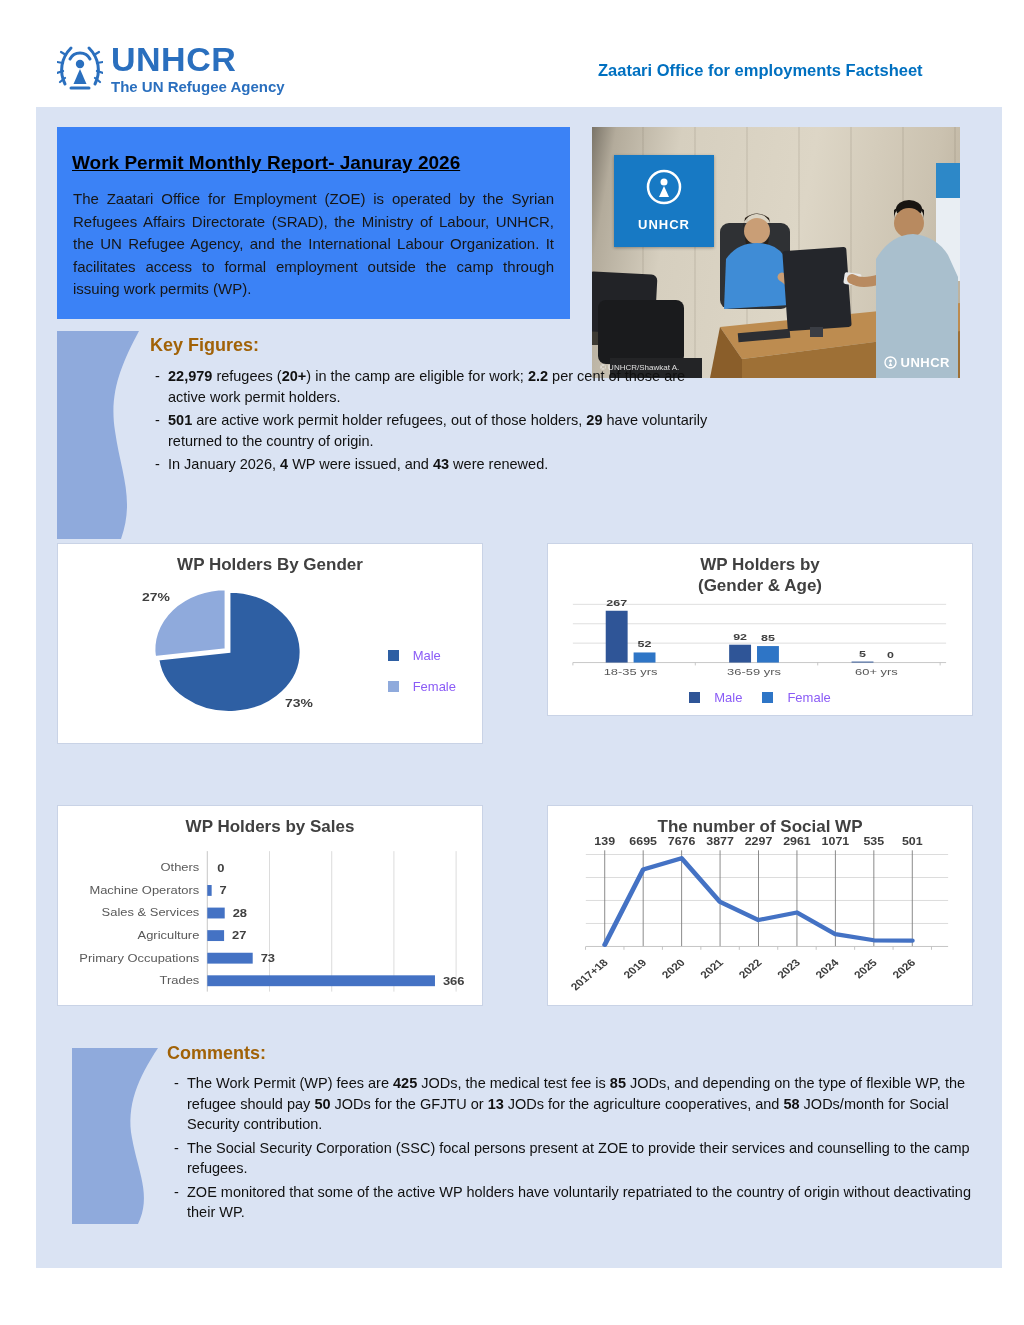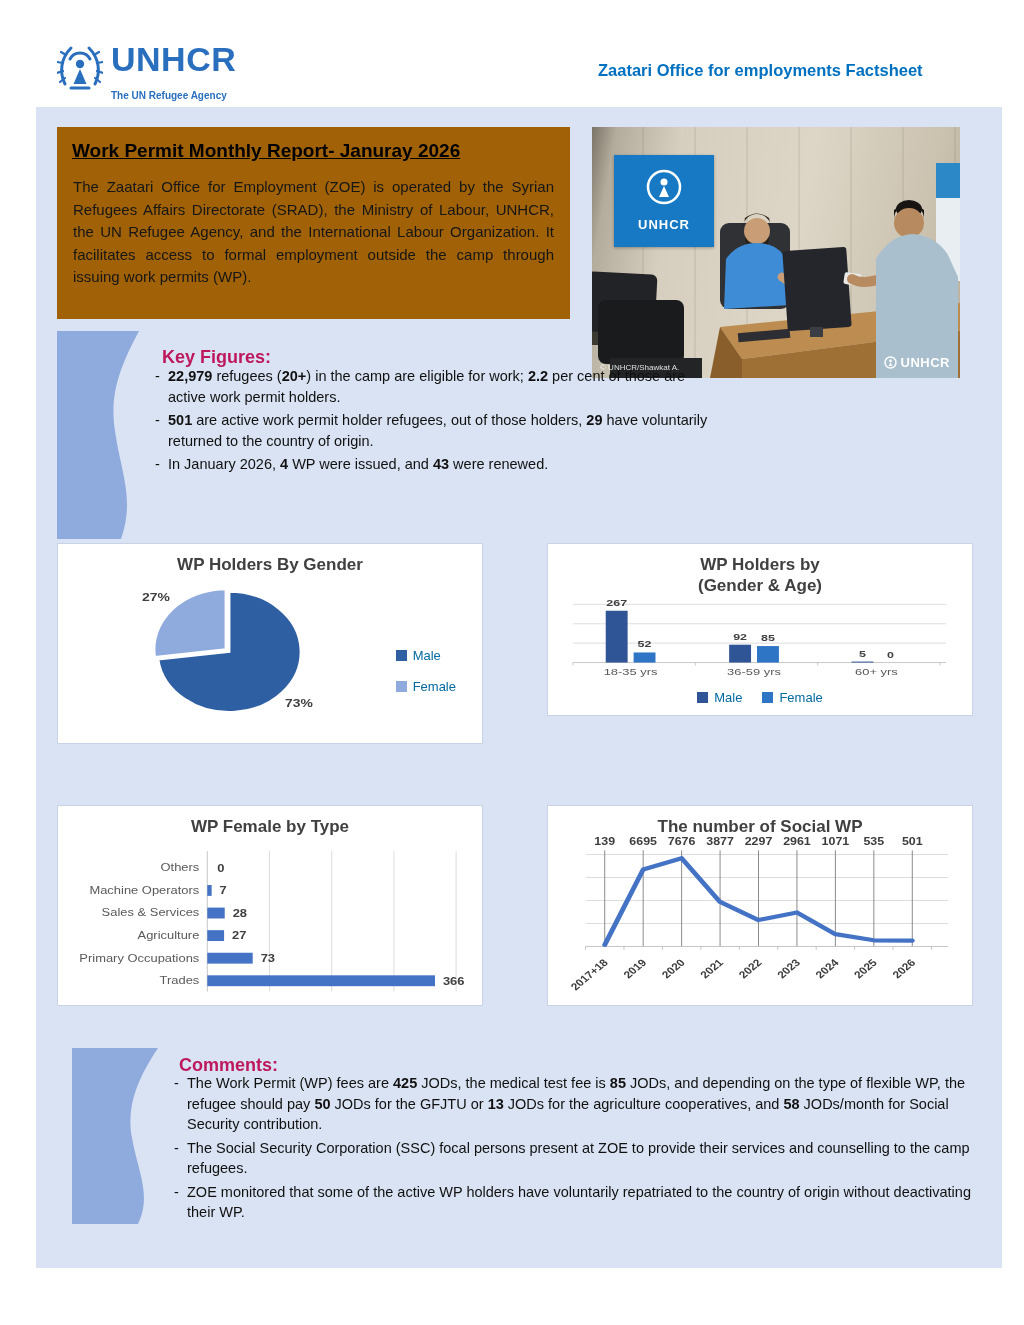--- a/index.html
+++ b/index.html
@@ -2,28 +2,28 @@
 <html><head>
 <meta charset="utf-8">
 <style>
   html,body{margin:0;padding:0;background:#fff}
   .page{position:relative;width:1024px;height:1325px;background:#fff;overflow:hidden;
         font-family:"Liberation Sans",sans-serif;color:#161616}
   
   .hdr-logo{position:absolute;left:57px;top:42px;display:flex;align-items:flex-start;gap:8px}
   .hdr-wordmark{line-height:1}
   .hdr-brand{font-size:34px;font-weight:bold;color:#2a6fbe;letter-spacing:.5px}
-  .hdr-tagline{font-size:10px;font-weight:bold;color:#2a6fbe;margin-top:15px}
+  .hdr-tagline{font-size:15px;font-weight:bold;color:#2a6fbe;margin-top:3px}
   .hdr-doc-title{position:absolute;left:598px;top:61px;width:352px;text-align:left;
                  font-size:16.5px;font-weight:bold;color:#0070c0}
   
   .canvas{position:absolute;left:36px;top:107px;width:966px;height:1161px;background:#dae3f3}
   
-  .intro-box{position:absolute;left:21px;top:20px;width:513px;height:192px;background:#a16207;
-             box-sizing:border-box;padding:11px 15px}
+  .intro-box{position:absolute;left:21px;top:20px;width:513px;height:192px;background:#3b82f6;
+             box-sizing:border-box;padding:23px 15px}
   .intro-title{font-size:19px;font-weight:bold;color:#000;text-decoration:underline;margin:2px 0 14px 0}
   .intro-body{font-size:15px;line-height:1.5;text-align:justify;color:#161616;margin:1px}
   
   .photo{position:absolute;left:556px;top:20px;width:368px;height:251px;overflow:hidden;
          background:linear-gradient(100deg,#7a7468 0,#b3ab9b 6%,#d6cfbf 22%,#ddd6c6 55%,#cbc2b0 85%,#b9ae9a 100%)}
   .photo::before{content:"";position:absolute;inset:0;
          background:repeating-linear-gradient(90deg,transparent 0 50px,rgba(92,82,66,.10) 50px 52px)}
   .ph-poster{position:absolute;left:22px;top:28px;width:100px;height:92px;background:#1779c4;
              box-shadow:0 1px 3px rgba(0,0,0,.3)}
   .ph-poster-text{position:absolute;left:0;right:0;top:62px;text-align:center;color:#fff;
@@ -35,33 +35,33 @@
                   border-radius:6px;transform:rotate(3deg)}
   .ph-chair-back{position:absolute;left:6px;bottom:14px;width:86px;height:64px;background:#1a1b1d;border-radius:8px}
   .ph-chair-seat{position:absolute;left:18px;bottom:0;width:92px;height:20px;background:#232426}
   .ph-scene{position:absolute;inset:0}
   .ph-credit{position:absolute;left:8px;bottom:6px;font-size:8px;color:#fff;opacity:.85}
   .ph-mark{position:absolute;right:10px;bottom:8px;display:flex;align-items:center;gap:4px;
            color:#fff;font-size:13px;font-weight:bold;letter-spacing:.5px}
   
   .shape{position:absolute}
   
-  .sec-heading{position:absolute;font-size:18px;font-weight:bold;color:#be185d;margin:12px}
+  .sec-heading{position:absolute;font-size:18px;font-weight:bold;color:#a16207;margin:0}
   .bullets{position:absolute;margin:0;padding:0;list-style:none;font-size:14.5px;line-height:1.42;color:#111}
   .bullets li{position:relative;padding-left:14px;margin:0 0 3px 0}
   .bullets li::before{content:"-";position:absolute;left:1px}
   
   .box{position:absolute;width:426px;height:201px;background:#fff;border:1px solid #c9d3e6;box-sizing:border-box}
   .chart-title{position:absolute;top:10px;left:0;right:0;text-align:center;font-weight:bold;font-size:17px;
                color:#404040;white-space:pre-line;line-height:1.25;pointer-events:none}
   .chart-svg{position:absolute;inset:0;width:100%;height:100%}
   .chart-svg text{font-family:"Liberation Sans",sans-serif}
   .pie-legend{position:absolute;right:26px;top:104px;display:flex;flex-direction:column;gap:16px}
   .bar-legend{position:absolute;left:0;right:0;bottom:10px;display:flex;justify-content:center;gap:20px}
-  .legend-item{display:flex;align-items:center;gap:6px;font-size:13px;color:#0369a1}
+  .legend-item{display:flex;align-items:center;gap:14px;font-size:13px;color:#8b5cf6}
   .legend-swatch{width:11px;height:11px;display:inline-block}
 </style>
 </head>
 <body>
 
 <div class="page">
 
   <div class="hdr-logo">
     <svg width="46" height="52" viewBox="0 0 46 52">
       <g stroke="#2a6fbe" fill="none" stroke-linecap="round">
@@ -208,21 +208,21 @@
             <span class="legend-swatch" style="background: rgb(47, 85, 151);"></span>
             <span>Male</span>
           </div>
           <div class="legend-item">
             <span class="legend-swatch" style="background: rgb(46, 117, 198);"></span>
             <span>Female</span>
           </div>
         </div>
       </div>
     <div class="box" style="left:21px;top:698px">
-      <div class="chart-title">WP Female by Type</div>
+      <div class="chart-title">WP Holders by Sales</div>
     <svg class="chart-svg" viewBox="0 0 426 238" preserveAspectRatio="none">
           <line x1="150" x2="150" y1="54" y2="222" stroke="#bfbfbf"></line>
           <line x1="212.5" x2="212.5" y1="54" y2="222" stroke="#d9d9d9"></line>
           <line x1="275" x2="275" y1="54" y2="222" stroke="#d9d9d9"></line>
           <line x1="337.5" x2="337.5" y1="54" y2="222" stroke="#d9d9d9"></line>
           <line x1="400" x2="400" y1="54" y2="222" stroke="#d9d9d9"></line>
           <text x="142" y="78" fill="#595959" text-anchor="end" font-size="13">Others</text>
           <text x="160" y="78.5" fill="#404040" font-size="13" font-weight="bold">0</text>
           <text x="142" y="105" fill="#595959" text-anchor="end" font-size="13">Machine Operators</text>
           <rect x="150" y="94.5" width="4.375" height="13" fill="#4472c4"></rect>

